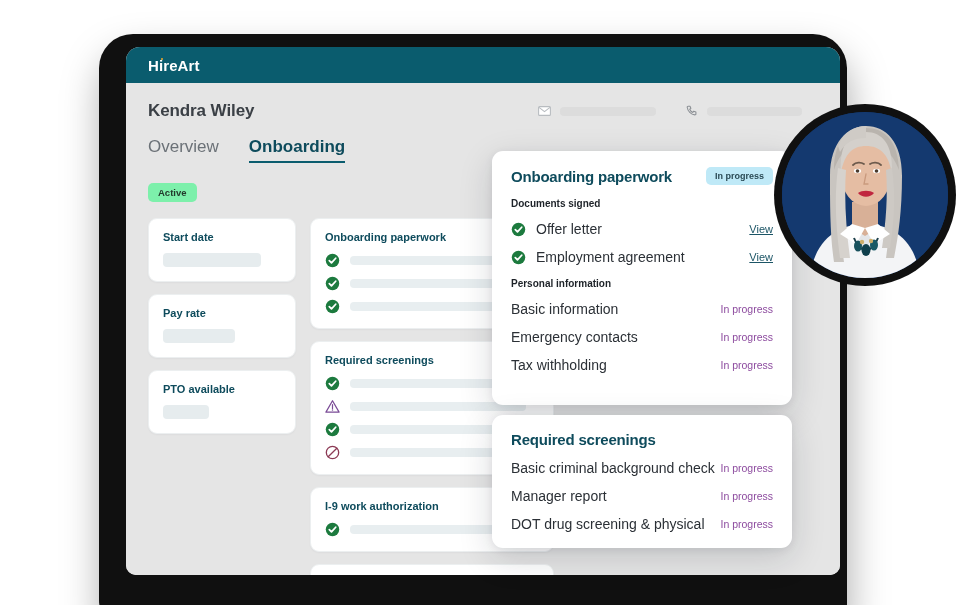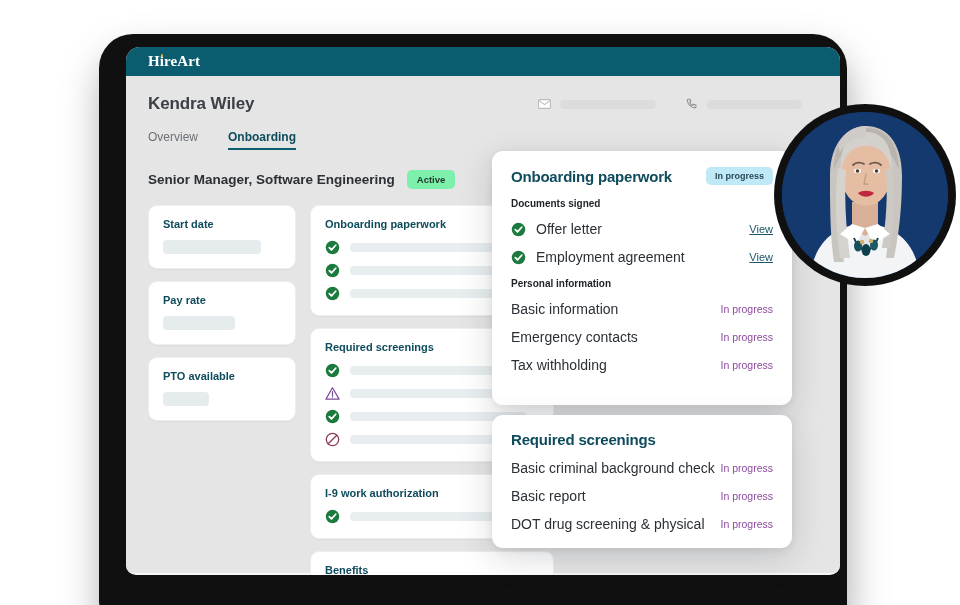--- a/index.html
+++ b/index.html
@@ -22,23 +22,22 @@
   }
 
   
   #app-window{
     position:absolute;left:126px;top:47px;width:714px;height:528px;
     background:#f6f7f7;border-radius:14px 14px 10px 10px;overflow:hidden;
   }
 
   
   #app-topbar{
-    height:29px;background:#0a5c6e;display:flex;align-items:center;
+    height:36px;background:#0a5c6e;display:flex;align-items:center;
     padding:0 0 0 22px;
-    font-family:Liberation Serif, serif;
   }
   #app-logo{
     color:#ffffff;font-size:15px;font-weight:700;letter-spacing:.1px;
     position:relative;
   }
   #app-logo .logo-dot{
     position:absolute;left:12.5px;top:1px;width:2.8px;height:2.8px;
     border-radius:50%;background:#f0a72a;
   }
 
@@ -47,21 +46,21 @@
 
   #person-row{display:flex;align-items:center;padding-top:18px;}
   #person-name{font-size:17px;font-weight:700;color:#3b4046;letter-spacing:-.1px;}
   #contact-block{margin-left:auto;display:flex;align-items:center;gap:30px;padding-right:16px;}
   .contact-item{display:flex;align-items:center;gap:9px;}
   .contact-skel{height:9px;border-radius:4px;background:#dcdcdc;}
   .ic{display:block;}
 
   
   #tabs{display:flex;gap:30px;margin-top:16px;}
-  .tab{font-size:12px;color:#6b7177;padding-bottom:4px;font-weight:500;}
+  .tab{font-size:17px;color:#6b7177;padding-bottom:4px;font-weight:500;}
   .tab.active{color:#0e4b5c;font-weight:700;border-bottom:2px solid #0a5c6e;}
 
   
   #role-row{display:flex;align-items:center;gap:12px;margin-top:20px;}
   #role-title{font-size:13.5px;font-weight:700;color:#2b3036;}
   #role-badge{
     background:#7df0ab;color:#233a2c;font-size:9.5px;font-weight:700;
     padding:4px 10px;border-radius:5px;
   }
 
@@ -158,21 +157,20 @@
         </div>
       </div>
     </div>
 
     <div id="tabs">
       <div class="tab">Overview</div>
       <div class="tab active">Onboarding</div>
     </div>
 
     <div id="role-row">
-      <div id="role-title">Senior Manager, Software Engineering</div>
       <div id="role-badge">Active</div>
     </div>
 
     <div id="columns">
       <div class="col" id="col-left">
           <div class="card">
             <div class="card-title">Start date</div>
             <div class="field-skel" style="width: 98px;"></div>
           </div>
           <div class="card">
@@ -306,21 +304,21 @@
 </div>
 
 <div class="overlay" id="overlay-screenings">
   <div class="ov-title">Required screenings</div>
   <div id="ov-screenings">
       <div class="ov-row">
         <span class="ov-row-label">Basic criminal background check</span>
         <span class="ov-status ov-right">In progress</span>
       </div>
       <div class="ov-row">
-        <span class="ov-row-label">Basic report</span>
+        <span class="ov-row-label">Manager report</span>
         <span class="ov-status ov-right">In progress</span>
       </div>
       <div class="ov-row">
         <span class="ov-row-label">DOT drug screening &amp; physical</span>
         <span class="ov-status ov-right">In progress</span>
       </div>
     </div>
 </div>
 
 <div id="avatar-ring"></div>

